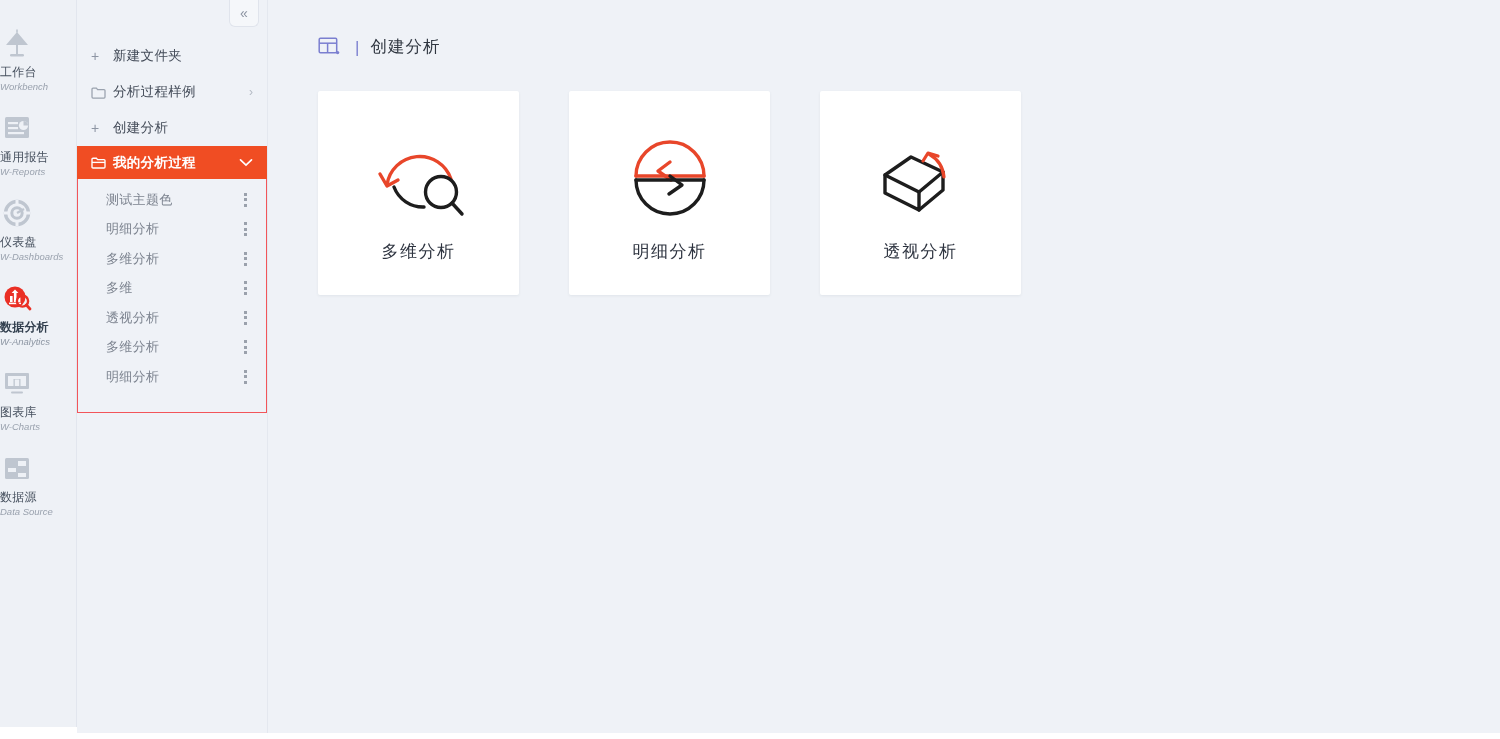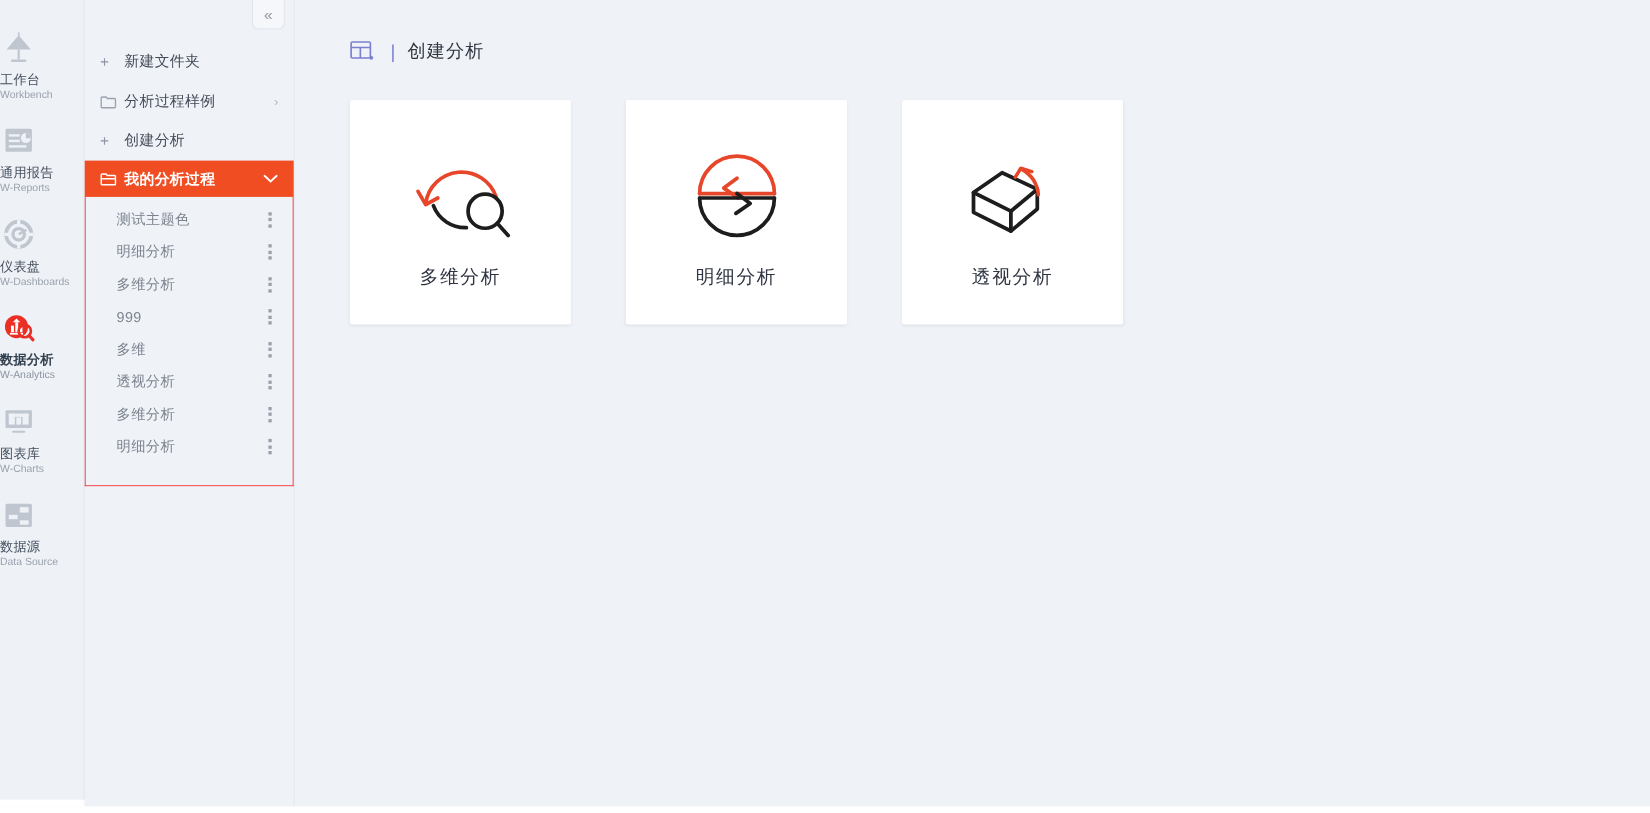--- a/index.html
+++ b/index.html
@@ -47,20 +47,21 @@
     color: #46505e;
     line-height: 15px;
     letter-spacing: .2px;
     white-space: nowrap;
   }
   .rail-en {
     font-size: 9.5px;
     color: #9aa2ae;
     line-height: 13px;
     white-space: nowrap;
+    font-style: italic;
   }
   .rail-item.active .rail-cn { color: #33404f; font-weight: 600; }
   .rail-item.active .rail-en { color: #8d96a3; }
 
   
   .panel {
     width: 191px;
     flex: 0 0 191px;
     height: 733px;
     background: #eff2f7;
@@ -377,28 +378,20 @@
       </div>
       <div class="sub-row">
         <span class="sname">多维分析</span>
         <span class="dots">
             <i></i>
             <i></i>
             <i></i>
           </span>
       </div>
       <div class="sub-row">
-        <span class="sname">999</span>
-        <span class="dots">
-            <i></i>
-            <i></i>
-            <i></i>
-          </span>
-      </div>
-      <div class="sub-row">
         <span class="sname">多维</span>
         <span class="dots">
             <i></i>
             <i></i>
             <i></i>
           </span>
       </div>
       <div class="sub-row">
         <span class="sname">透视分析</span>
         <span class="dots">

